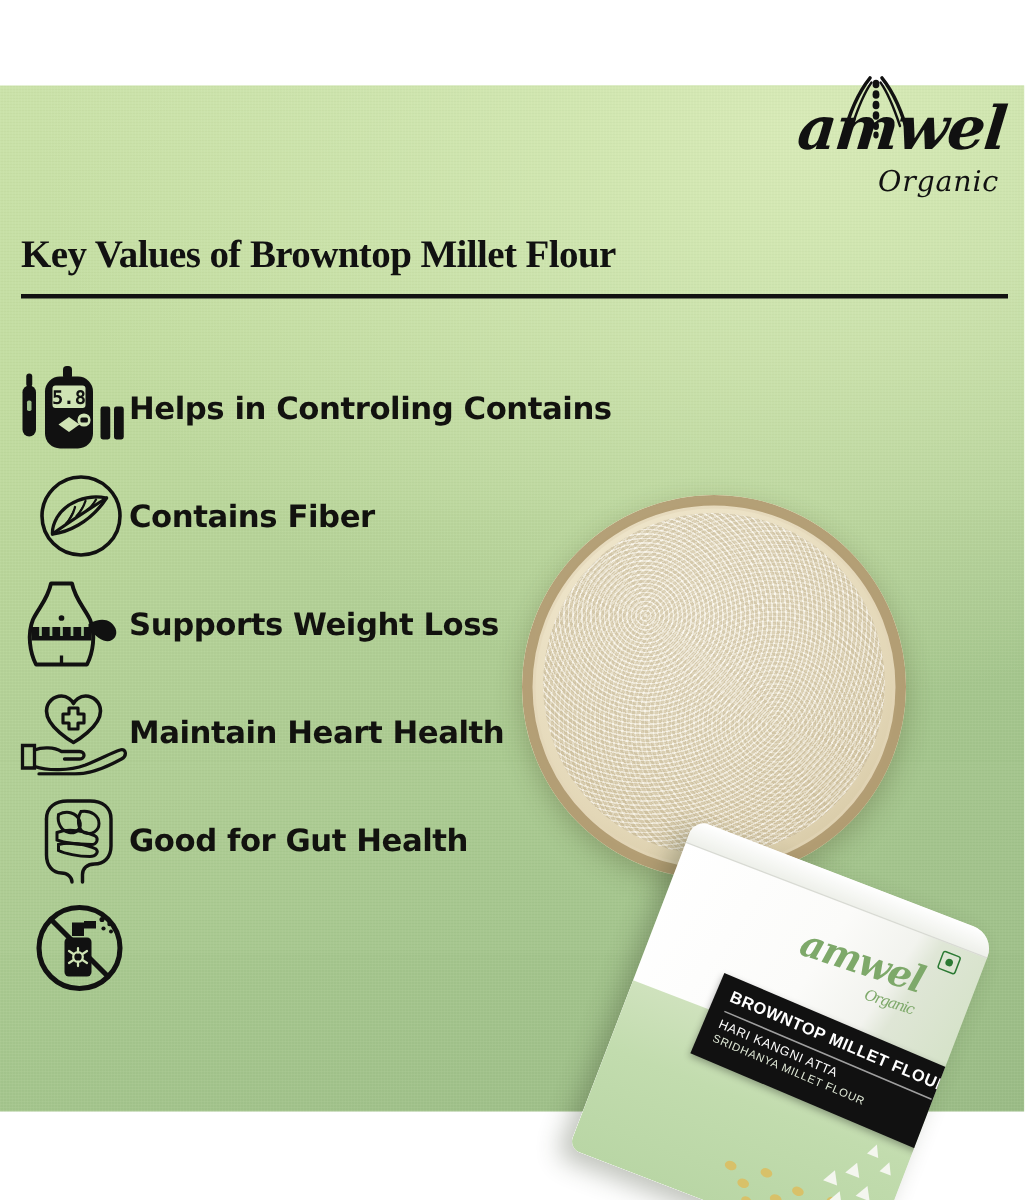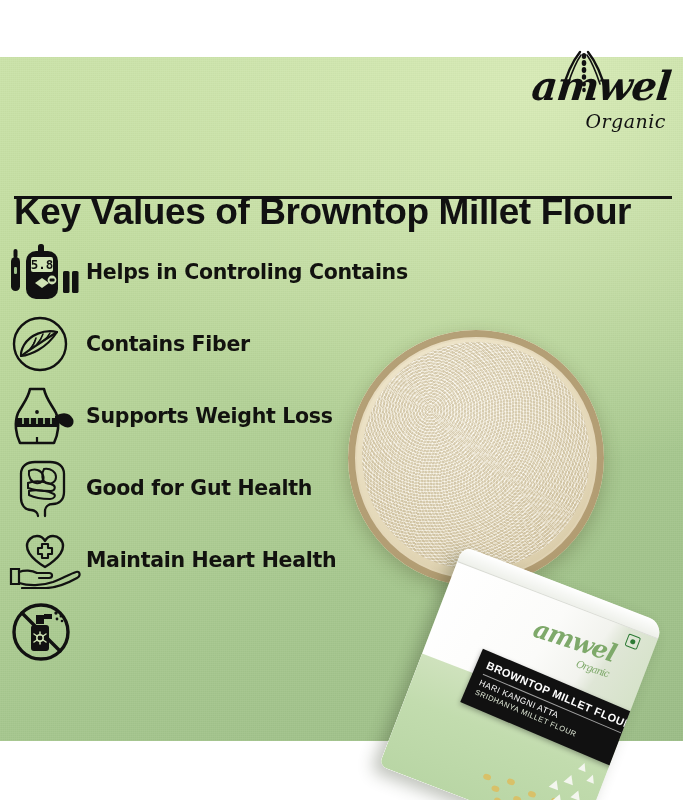--- a/index.html
+++ b/index.html
@@ -52,27 +52,26 @@
     font-family:"DejaVu Serif", serif;
     font-style:italic;font-weight:400;
     font-size:19px;color:#111;
     margin-top:4px;margin-right:4px;
     letter-spacing:.5px;
   }
 
   
   .heading{
     position:absolute;left:14px;top:155px;width:660px;
-    font-family:Liberation Sans, sans-serif;
+    font-family:Liberation Serif, serif;
     font-weight:700;
-    font-size:37px;
+    font-size:26px;
     color:#111;
     letter-spacing:-.4px;
     white-space:nowrap;
-    margin-top:36px;
   }
   .heading-underline{
     position:absolute;left:14px;top:196px;width:658px;height:3px;background:#111;
   }
 
   
   .bowl{
     position:absolute;left:348px;top:330px;width:256px;height:256px;
     border-radius:50%;
     background:
@@ -158,21 +157,21 @@
   }
   .fssai-dot i{display:block;width:5px;height:5px;border-radius:50%;background:#2c7a34;}
 
   
   .rows{position:absolute;left:0;top:236px;width:460px;}
   .row{
     position:relative;height:72px;display:flex;align-items:center;
   }
   .row-icon{
     width:78px;min-width:78px;height:62px;
-    display:flex;align-items:center;justify-content:flex-start;
+    display:flex;align-items:center;justify-content:flex-end;
     margin-left:8px;
   }
   .row-text{
     font-family:"DejaVu Sans", sans-serif;
     font-weight:700;font-size:20.5px;color:#12120f;
     letter-spacing:-.3px;white-space:nowrap;
   }
   svg{display:block;}
 </style>
 </head>
@@ -322,46 +321,46 @@
             <path d="M43 31 L43 37"></path>
           </g>
           <path d="M47 29 C56 24 62 26 65 32 C67 37 63 42 57 40 C52 38 49 34 47 31 Z" fill="#111"></path>
         </svg>
       </div>
       <div class="row-text">Supports Weight Loss</div>
     </div>
 
     <div class="row">
       <div class="row-icon">
+        <svg width="74" height="58" viewBox="0 0 74 58">
+          <path d="M37 36 C37 36 19 26 19 15 C19 9 24 5 29 5 C33 5 36 8 37 10
+                   C38 8 41 5 45 5 C50 5 55 9 55 15 C55 26 37 36 37 36 Z" fill="none" stroke="#111" stroke-width="2.4" stroke-linejoin="round"></path>
+          <path d="M34 13 L40 13 L40 17 L44 17 L44 23 L40 23 L40 27 L34 27 L34 23 L30 23 L30 17 L34 17 Z" fill="none" stroke="#111" stroke-width="2.1" stroke-linejoin="round"></path>
+          <path d="M3 38 L11 38 L11 53 L3 53 Z" fill="none" stroke="#111" stroke-width="2.2"></path>
+          <path d="M11 41 C16 39 24 39 29 42 L41 42 C45 42 45 47 41 47 L31 47" fill="none" stroke="#111" stroke-width="2.2" stroke-linecap="round"></path>
+          <path d="M11 52 C20 55 34 55 45 51 C55 47 62 43 68 41 C72 39.5 73 45 69 47
+                   C60 52 49 57 38 57 L14 57" fill="none" stroke="#111" stroke-width="2.2" stroke-linejoin="round" stroke-linecap="round"></path>
+        </svg>
+      </div>
+      <div class="row-text">Maintain Heart Health</div>
+    </div>
+
+    <div class="row">
+      <div class="row-icon">
         <svg width="68" height="60" viewBox="0 0 68 60">
           <path d="M13 16 C13 8 19 4 27 4 L42 4 C50 4 56 8 56 16 L56 34
                    C56 42 51 46 45 46 C40 46 37 49 37 53 L37 58" fill="none" stroke="#111" stroke-width="2.3" stroke-linecap="round"></path>
           <path d="M13 16 L13 40 C13 47 17 52 23 52 C27 52 30 55 30 58" fill="none" stroke="#111" stroke-width="2.3" stroke-linecap="round"></path>
           <path d="M21 13 C27 10 33 12 35 17 C37 22 33 26 28 25 C23 24 20 19 21 13 Z" fill="none" stroke="#111" stroke-width="2"></path>
           <path d="M36 11 C43 10 48 14 48 19 C48 24 43 27 38 25 C34 23 33 16 36 11 Z" fill="none" stroke="#111" stroke-width="2"></path>
           <path d="M20 25 C28 22 38 24 45 27 C48 28.5 47 33 43 33 C35 33 25 32 20 30 Z" fill="none" stroke="#111" stroke-width="2"></path>
           <path d="M21 33 C29 31 40 33 46 36 C48 38 46 41 42 41 C34 41 25 39 21 37 Z" fill="none" stroke="#111" stroke-width="2"></path>
         </svg>
       </div>
       <div class="row-text">Good for Gut Health</div>
-    </div>
-
-    <div class="row">
-      <div class="row-icon">
-        <svg width="74" height="58" viewBox="0 0 74 58">
-          <path d="M37 36 C37 36 19 26 19 15 C19 9 24 5 29 5 C33 5 36 8 37 10
-                   C38 8 41 5 45 5 C50 5 55 9 55 15 C55 26 37 36 37 36 Z" fill="none" stroke="#111" stroke-width="2.4" stroke-linejoin="round"></path>
-          <path d="M34 13 L40 13 L40 17 L44 17 L44 23 L40 23 L40 27 L34 27 L34 23 L30 23 L30 17 L34 17 Z" fill="none" stroke="#111" stroke-width="2.1" stroke-linejoin="round"></path>
-          <path d="M3 38 L11 38 L11 53 L3 53 Z" fill="none" stroke="#111" stroke-width="2.2"></path>
-          <path d="M11 41 C16 39 24 39 29 42 L41 42 C45 42 45 47 41 47 L31 47" fill="none" stroke="#111" stroke-width="2.2" stroke-linecap="round"></path>
-          <path d="M11 52 C20 55 34 55 45 51 C55 47 62 43 68 41 C72 39.5 73 45 69 47
-                   C60 52 49 57 38 57 L14 57" fill="none" stroke="#111" stroke-width="2.2" stroke-linejoin="round" stroke-linecap="round"></path>
-        </svg>
-      </div>
-      <div class="row-text">Maintain Heart Health</div>
     </div>
 
     <div class="row">
       <div class="row-icon">
         <svg width="66" height="62" viewBox="0 0 66 62">
           <circle cx="33" cy="31" r="27" fill="none" stroke="#111" stroke-width="3.4"></circle>
           <path d="M14 12 L52 50" stroke="#111" stroke-width="3.4" stroke-linecap="round"></path>
           <rect x="23" y="24" width="18" height="26" rx="3" fill="#111"></rect>
           <rect x="28" y="14" width="8" height="9" fill="#111"></rect>
           <path d="M36 13 L44 13 L44 18 L36 18 Z" fill="#111"></path>

